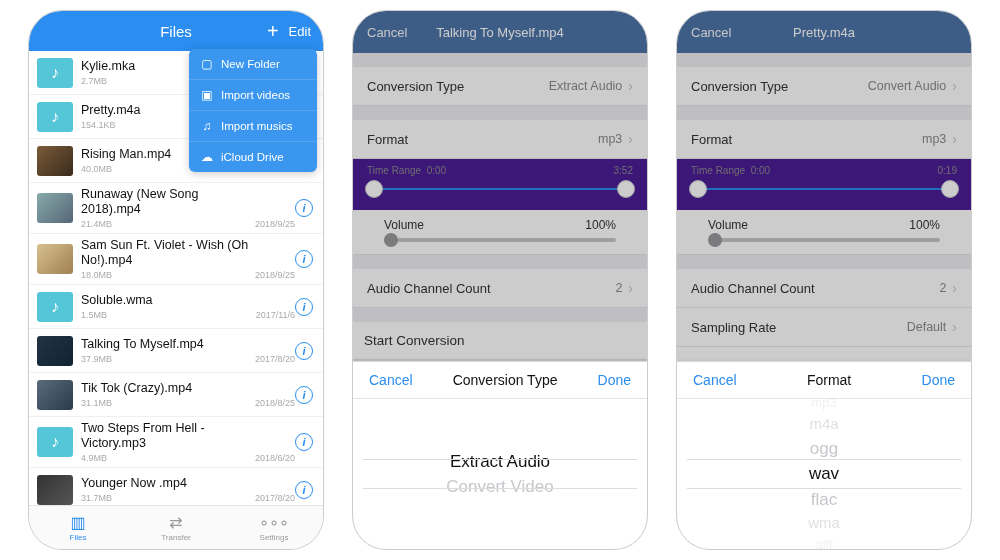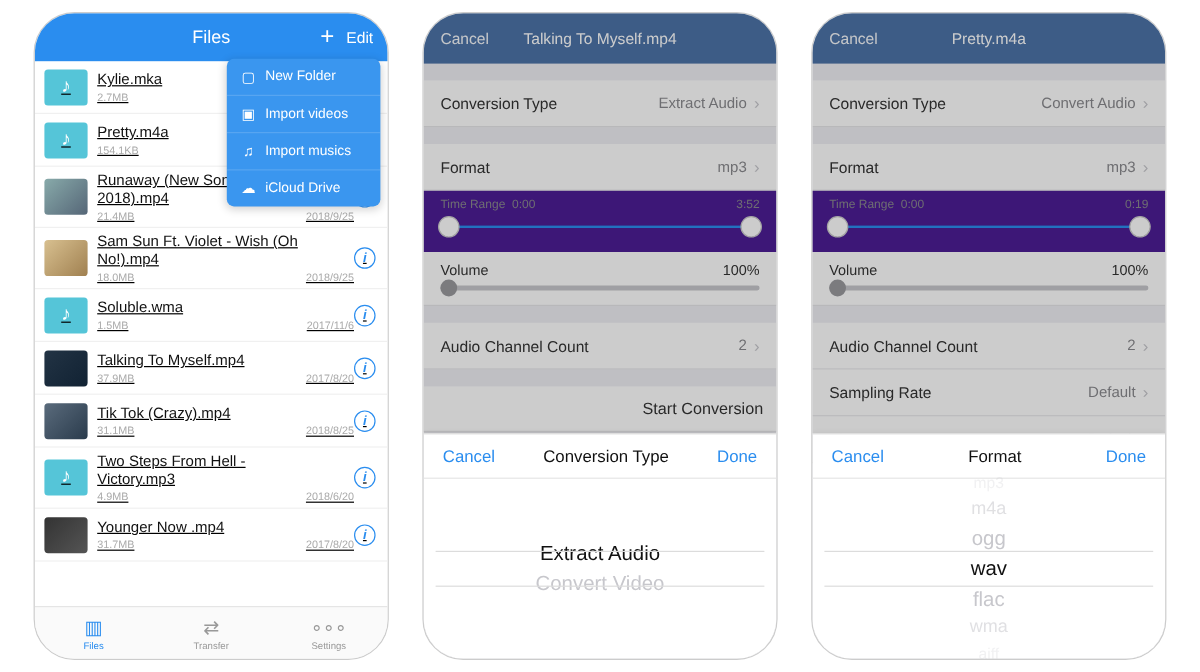--- a/index.html
+++ b/index.html
@@ -13,21 +13,21 @@
   }
   
   .s1-header {
     height: 40px; background: #2a8def; color: #fff; display: flex;
     align-items: center; padding: 0 12px; font-size: 15px; position: relative;
   }
   .s1-header .title { position:absolute; left:0; right:0; text-align:center; font-weight:500; }
   .s1-header .plus { margin-left:auto; font-size:20px; margin-right:10px; position:relative; z-index:2;}
   .s1-header .edit { font-size:13px; position:relative; z-index:2;}
   .s1-list { flex:1; overflow:hidden; background:#fff; }
-  .file-row { display:flex; align-items:center; padding:4px 10px 4px 8px; min-height:44px; border-bottom:1px solid #f0f0f0; font-size:12px; position:relative;text-decoration:underline;}
+  .file-row { display:flex; align-items:center; padding:4px 10px 4px 8px; min-height:44px; border-bottom:1px solid #f0f0f0; font-size:12px; position:relative;}
   .thumb { width:36px; height:30px; background:#333; margin-right:8px; border-radius:3px; display:flex; align-items:center; justify-content:center; color:#fff; font-size:8px; overflow:hidden; flex-shrink:0;}
   .thumb.audio { background:#55c5d8; color:#fff; font-size:16px;}
   .thumb.audio::before { content:"♪"; }
   .thumb.vid1 { background:linear-gradient(135deg,#7a5c3a,#3a2a1a);}
   .thumb.vid2 { background:linear-gradient(135deg,#8aa,#567);}
   .thumb.vid3 { background:linear-gradient(135deg,#d8c090,#a08050);}
   .thumb.vid4 { background:linear-gradient(135deg,#223344,#112233);}
   .thumb.vid5 { background:linear-gradient(135deg,#5a6b7c,#2a3b4c);}
   .thumb.vid7 { background:linear-gradient(135deg,#333,#555);}
   .file-meta { flex:1; display:flex; flex-direction:column; }
@@ -59,25 +59,25 @@
   .form-row .k{flex:1;}
   .form-row .v{color:#8a8a8e; font-size:12.5px;}
   .chev{color:#c7c7cc; margin-left:6px; font-size:14px;}
   .section-gap{height:14px;}
   .time-range-row{background:#4c1d95; padding:6px 14px 12px;}
   .tr-head{display:flex; justify-content:space-between; font-size:10px; color:#8a8a8e; margin-bottom:4px;}
   .range-slider{position:relative; height:18px; display:flex; align-items:center;}
   .track{height:2px; background:#2a8def; flex:1;}
   .knob{width:18px; height:18px; background:#fff; border:1px solid #ccc; border-radius:50%; position:absolute;}
   .knob.left{left:-2px;} .knob.right{right:-2px;}
-  .vol-row{background:#fff; padding:8px 14px 12px; border-bottom:1px solid #e6e6e9;}
+  .vol-row{background:#fff; padding:8px 31px 12px; border-bottom:1px solid #e6e6e9;}
   .vol-head{display:flex; justify-content:space-between; font-size:12px; color:#333; margin-bottom:6px;}
   .vol-track{height:4px; background:#c7c7cc; border-radius:2px; position:relative;}
   .vol-knob{width:14px; height:14px; background:#9a9a9e; border-radius:50%; position:absolute; top:-5px; left:0;}
-  .start-btn{background:#fff; text-align:right; padding:11px; font-size:13.5px; color:#333; border-bottom:1px solid #e6e6e9;}
+  .start-btn{background:#fff; text-align:left; padding:11px; font-size:13.5px; color:#333; border-bottom:1px solid #e6e6e9;}
   
   .sheet{position:absolute; bottom:0; left:0; right:0; background:#fff; border-top:1px solid #d9d9d9; box-shadow:0 -1px 4px rgba(0,0,0,0.05);}
   .sheet-bar{display:flex; align-items:center; justify-content:space-between; padding:10px 16px; border-bottom:1px solid #e5e5e5;}
   .sheet-bar .btn{color:#2a8def; font-size:14px;}
   .sheet-bar .btn.done{font-weight:400;}
   .sheet-bar .lbl{font-size:14px; color:#111; font-weight:500;}
   .picker{height:150px; display:flex; flex-direction:column; align-items:center; justify-content:center; position:relative;}
   .picker .opt{font-size:17px; color:#c7c7cc; padding:2px 0; line-height:1.25;}
   .picker .opt.sel{color:#111;}
   .picker .sel-band{position:absolute; left:10px; right:10px; top:50%; transform:translateY(-50%); height:30px; border-top:1px solid #dcdcdc; border-bottom:1px solid #dcdcdc; pointer-events:none;}
@@ -130,20 +130,30 @@
           <div class="thumb audio"></div>
           <div class="file-meta">
             <div class="file-name">Pretty.m4a</div>
             <div class="file-sub">
               <span>154.1KB</span>
               <span></span>
             </div>
           </div>
         </div>
         <div class="file-row">
+          <div class="thumb vid1"></div>
+          <div class="file-meta">
+            <div class="file-name">Rising Man.mp4</div>
+            <div class="file-sub">
+              <span>40.0MB</span>
+              <span></span>
+            </div>
+          </div>
+        </div>
+        <div class="file-row">
           <div class="thumb vid2"></div>
           <div class="file-meta">
             <div class="file-name">Runaway (New Song 2018).mp4</div>
             <div class="file-sub">
               <span>21.4MB</span>
               <span>2018/9/25</span>
             </div>
           </div>
           <div class="info-icon">i</div>
         </div>

